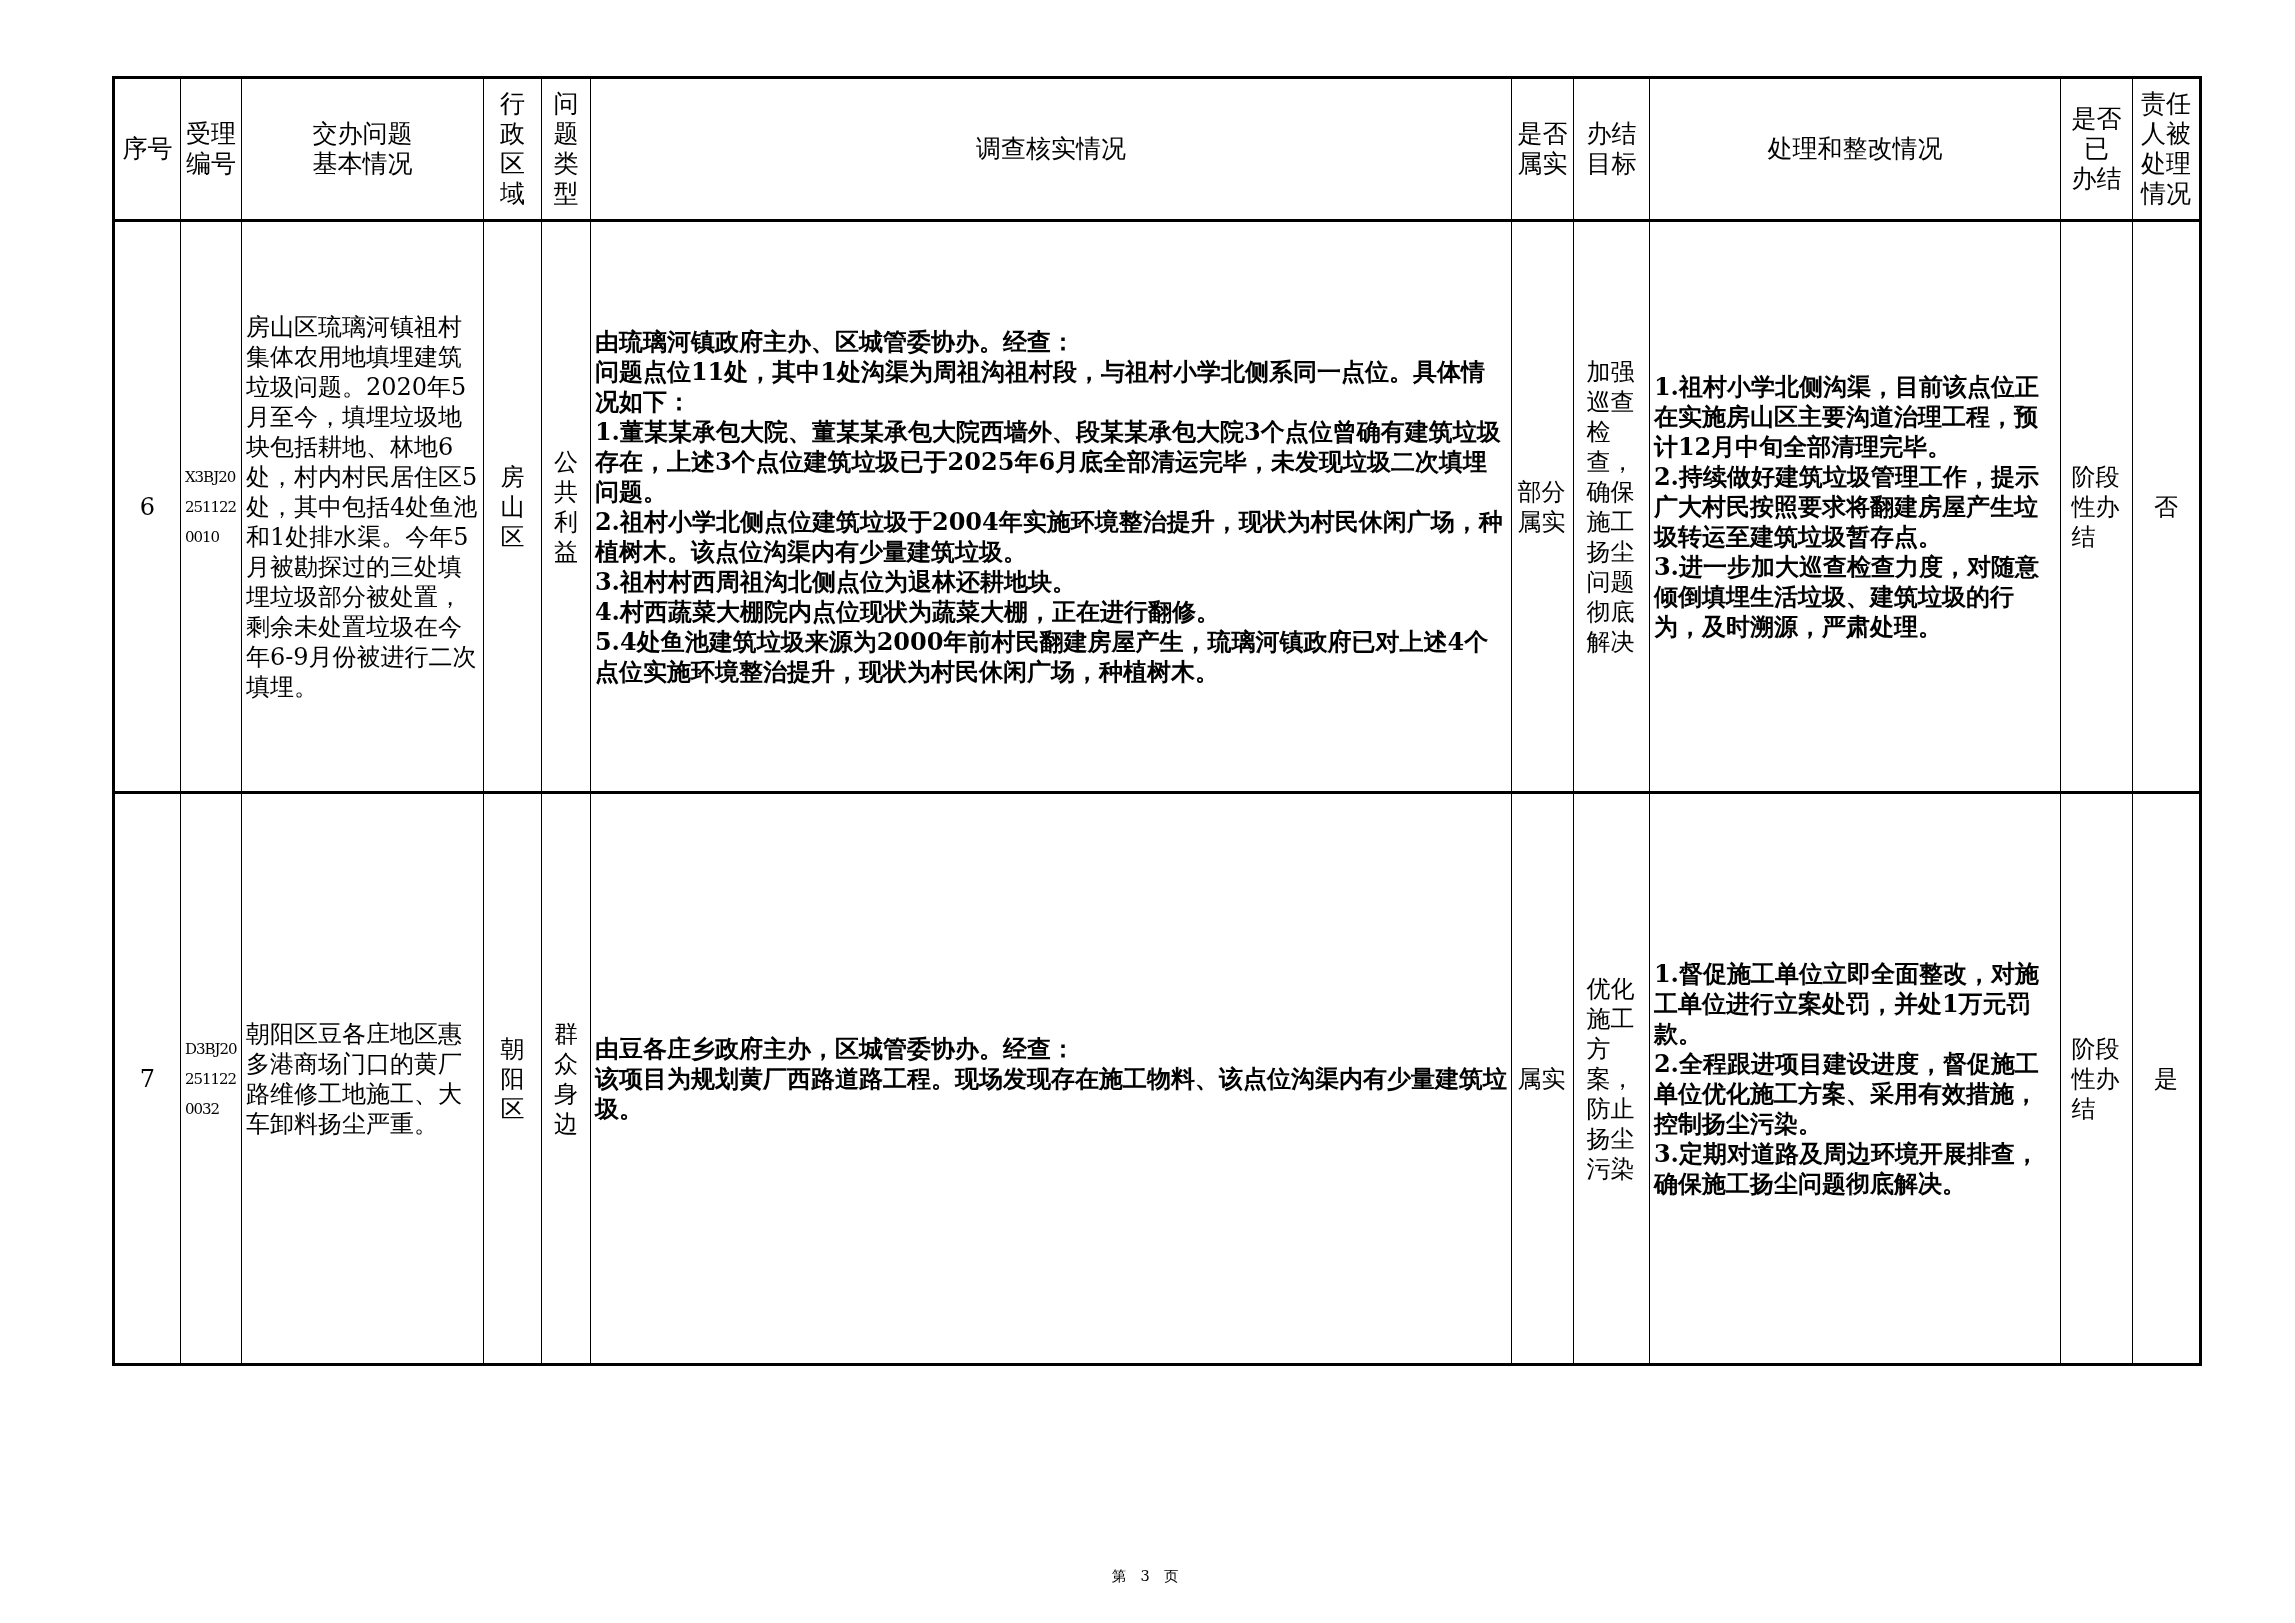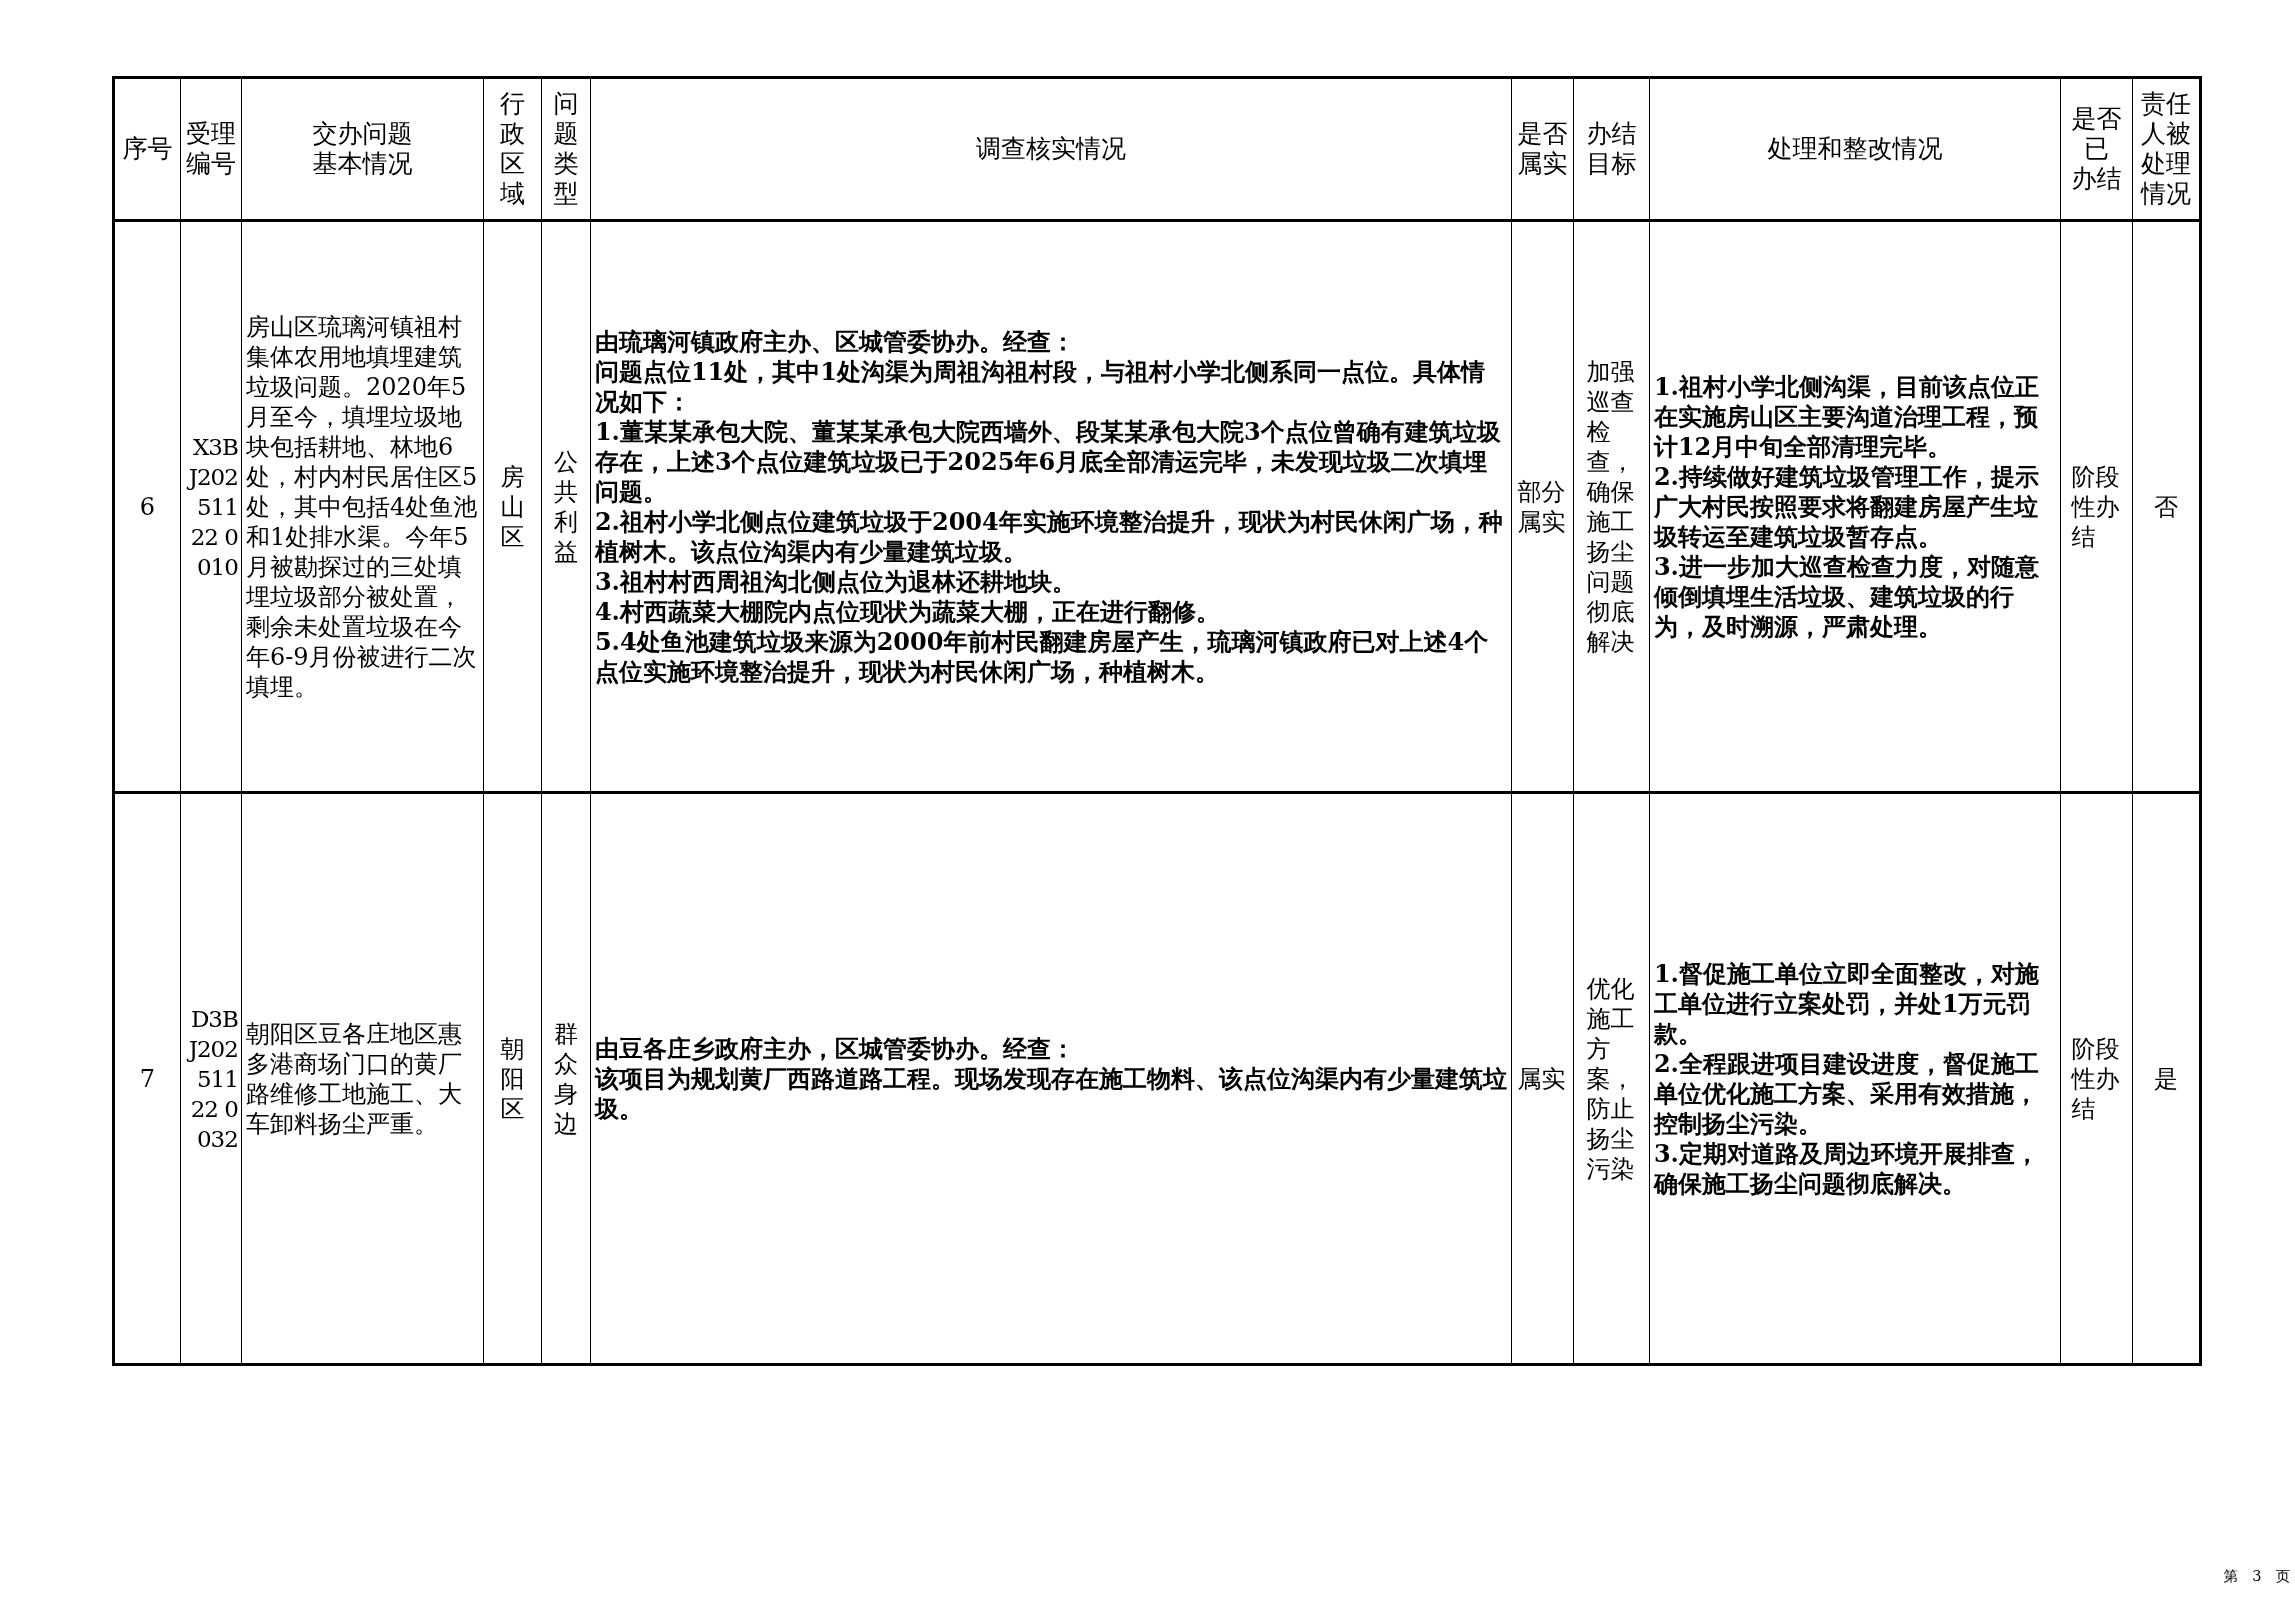--- a/index.html
+++ b/index.html
@@ -13,24 +13,24 @@
                font-weight: normal; font-size: 25px; line-height: 30px; text-align: center; }
   tr.head { border-bottom: 3.4px solid #000; }
   tr.r6 td { height: 569px; }
   tr.r7 td { height: 569px; }
   tr.r6 { border-bottom: 3.4px solid #000; }
   td { font-size: 24px; line-height: 30px; }
   td.c { text-align: center; }
   td.l { text-align: left; word-break: break-all; }
   .pre { white-space: pre-line; font-weight: bold; }
   .vert { display: inline-block; width: 1.05em; word-break: break-all; text-align: center; font-family: Liberation Serif, serif; }
-  .id { display: inline-block; width: 53px; word-break: break-all; text-align: right;
-        font-family: "DejaVu Serif", serif; font-size: 23px; letter-spacing: -1px; }
+  .id { display: inline-block; width: 53px; word-break: break-all; text-align: left;
+        font-family: "DejaVu Serif", serif; font-size: 15px; letter-spacing: -1px; }
   .nar { display: inline-block; width: 50px; word-break: break-all; text-align: left; }
-  .footer { position: absolute; left: 0; width: 2295px; top: 1567px; text-align: right;
+  .footer { position: absolute; left: 0; width: 2295px; top: 1567px; text-align: center;
             font-size: 14.5px; letter-spacing: 4.8px; }
 </style>
 </head>
 <body>
 
 <table class="main">
   <colgroup>
     <col style="width:67px">
     <col style="width:61px">
     <col style="width:242px">

